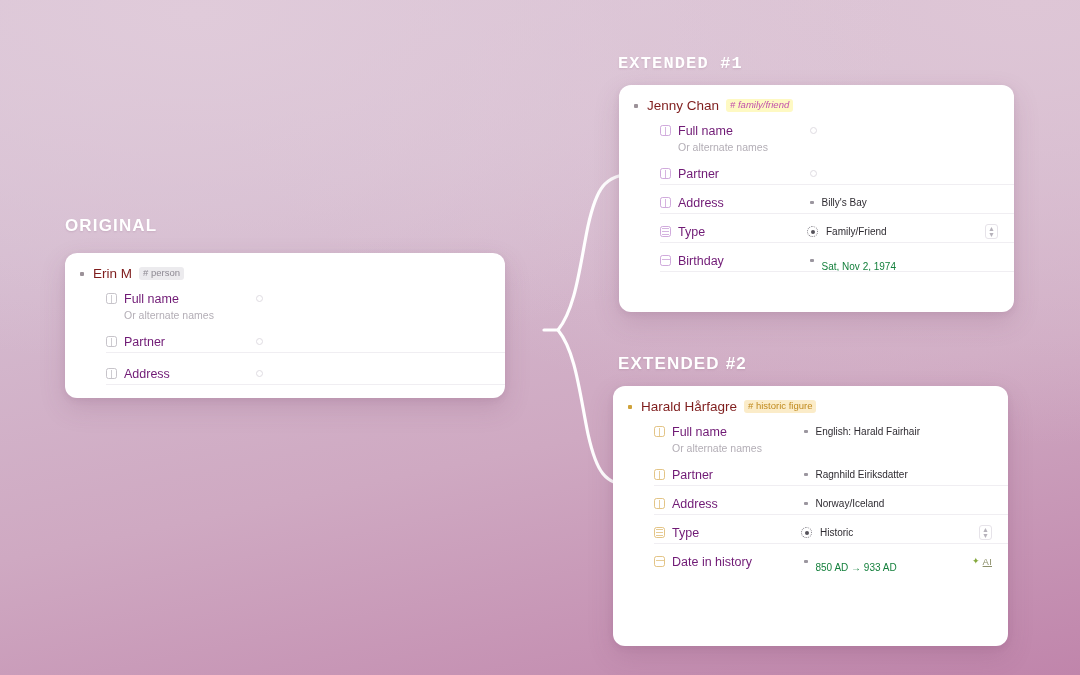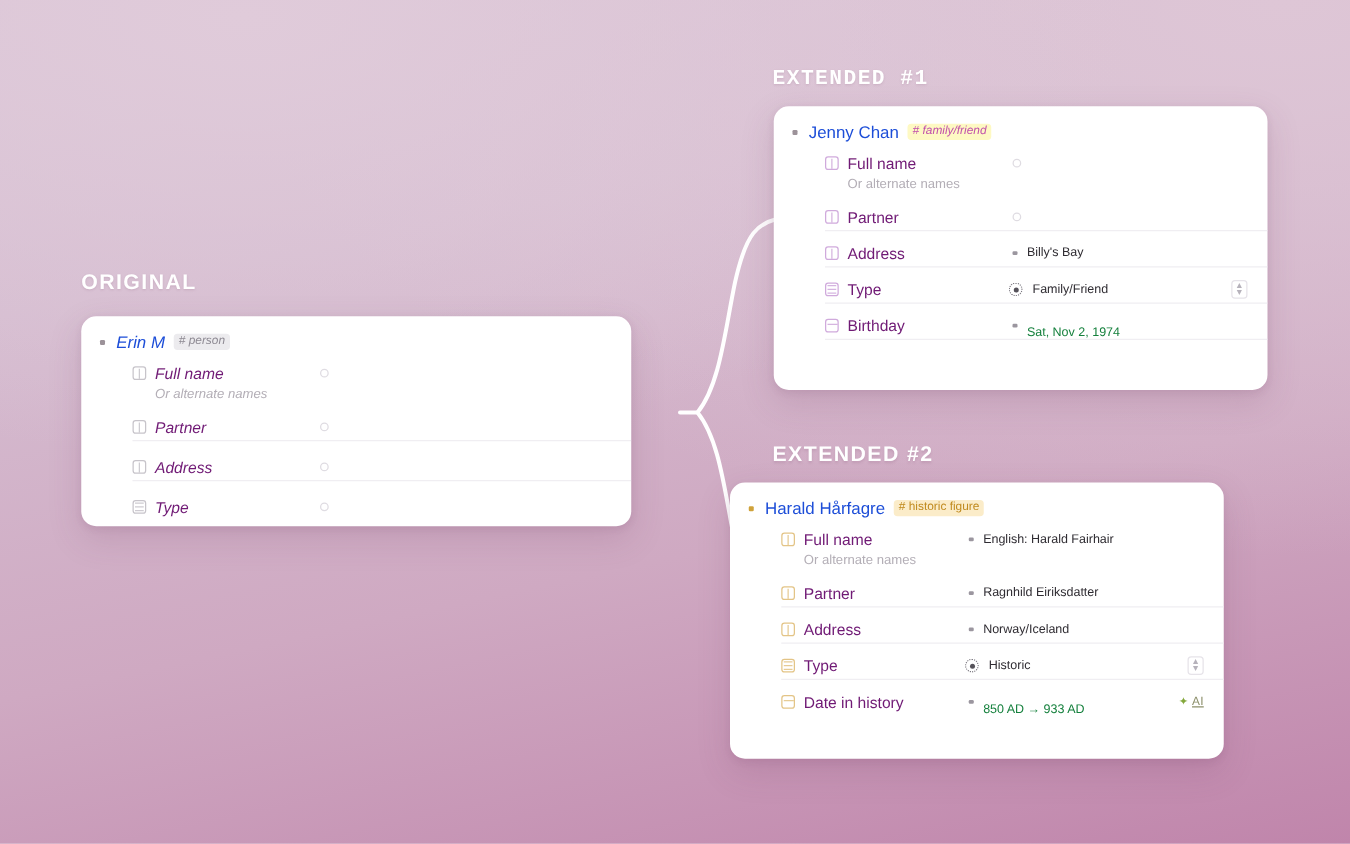--- a/index.html
+++ b/index.html
@@ -41,42 +41,42 @@
   .card {
     position: absolute;
     background: #ffffff;
     border-radius: 12px;
     box-shadow:
       0 10px 26px rgba(110,60,95,0.17),
       0 2px 6px rgba(110,60,95,0.10);
     padding: 11px 16px 13px 13px;
     overflow: hidden;
   }
-  #card-original { left: 65px;  top: 253px; width: 440px; height: 168px; font-style: italic; }
+  #card-original { left: 65px;  top: 253px; width: 440px; height: 145px; }
   #card-ext1     { left: 619px; top: 85px;  width: 395px; height: 227px; }
-  #card-ext2     { left: 584px; top: 386px; width: 395px; height: 221px; }
+  #card-ext2     { left: 613px; top: 386px; width: 395px; height: 260px; }
 
   
   .title-row {
     display: flex;
     align-items: center;
     gap: 7px;
     padding: 2px 0 6px 2px;
   }
   .bullet-sq {
     width: 4px; height: 4px;
     background: #9c9299;
     border-radius: 1px;
     flex: 0 0 auto;
     margin-right: 2px;
   }
   #card-ext2 .bullet-sq { background: #cfa23a; }
   .title-text {
     font-size: 13.5px;
-    color: #1d4ed8;
+    color: #7f1d1d;
     font-weight: 400;
     white-space: nowrap;
   }
   .tag {
     font-size: 9.5px;
     padding: 1.5px 4px 2px 4px;
     border-radius: 3px;
     white-space: nowrap;
     line-height: 1.1;
   }

